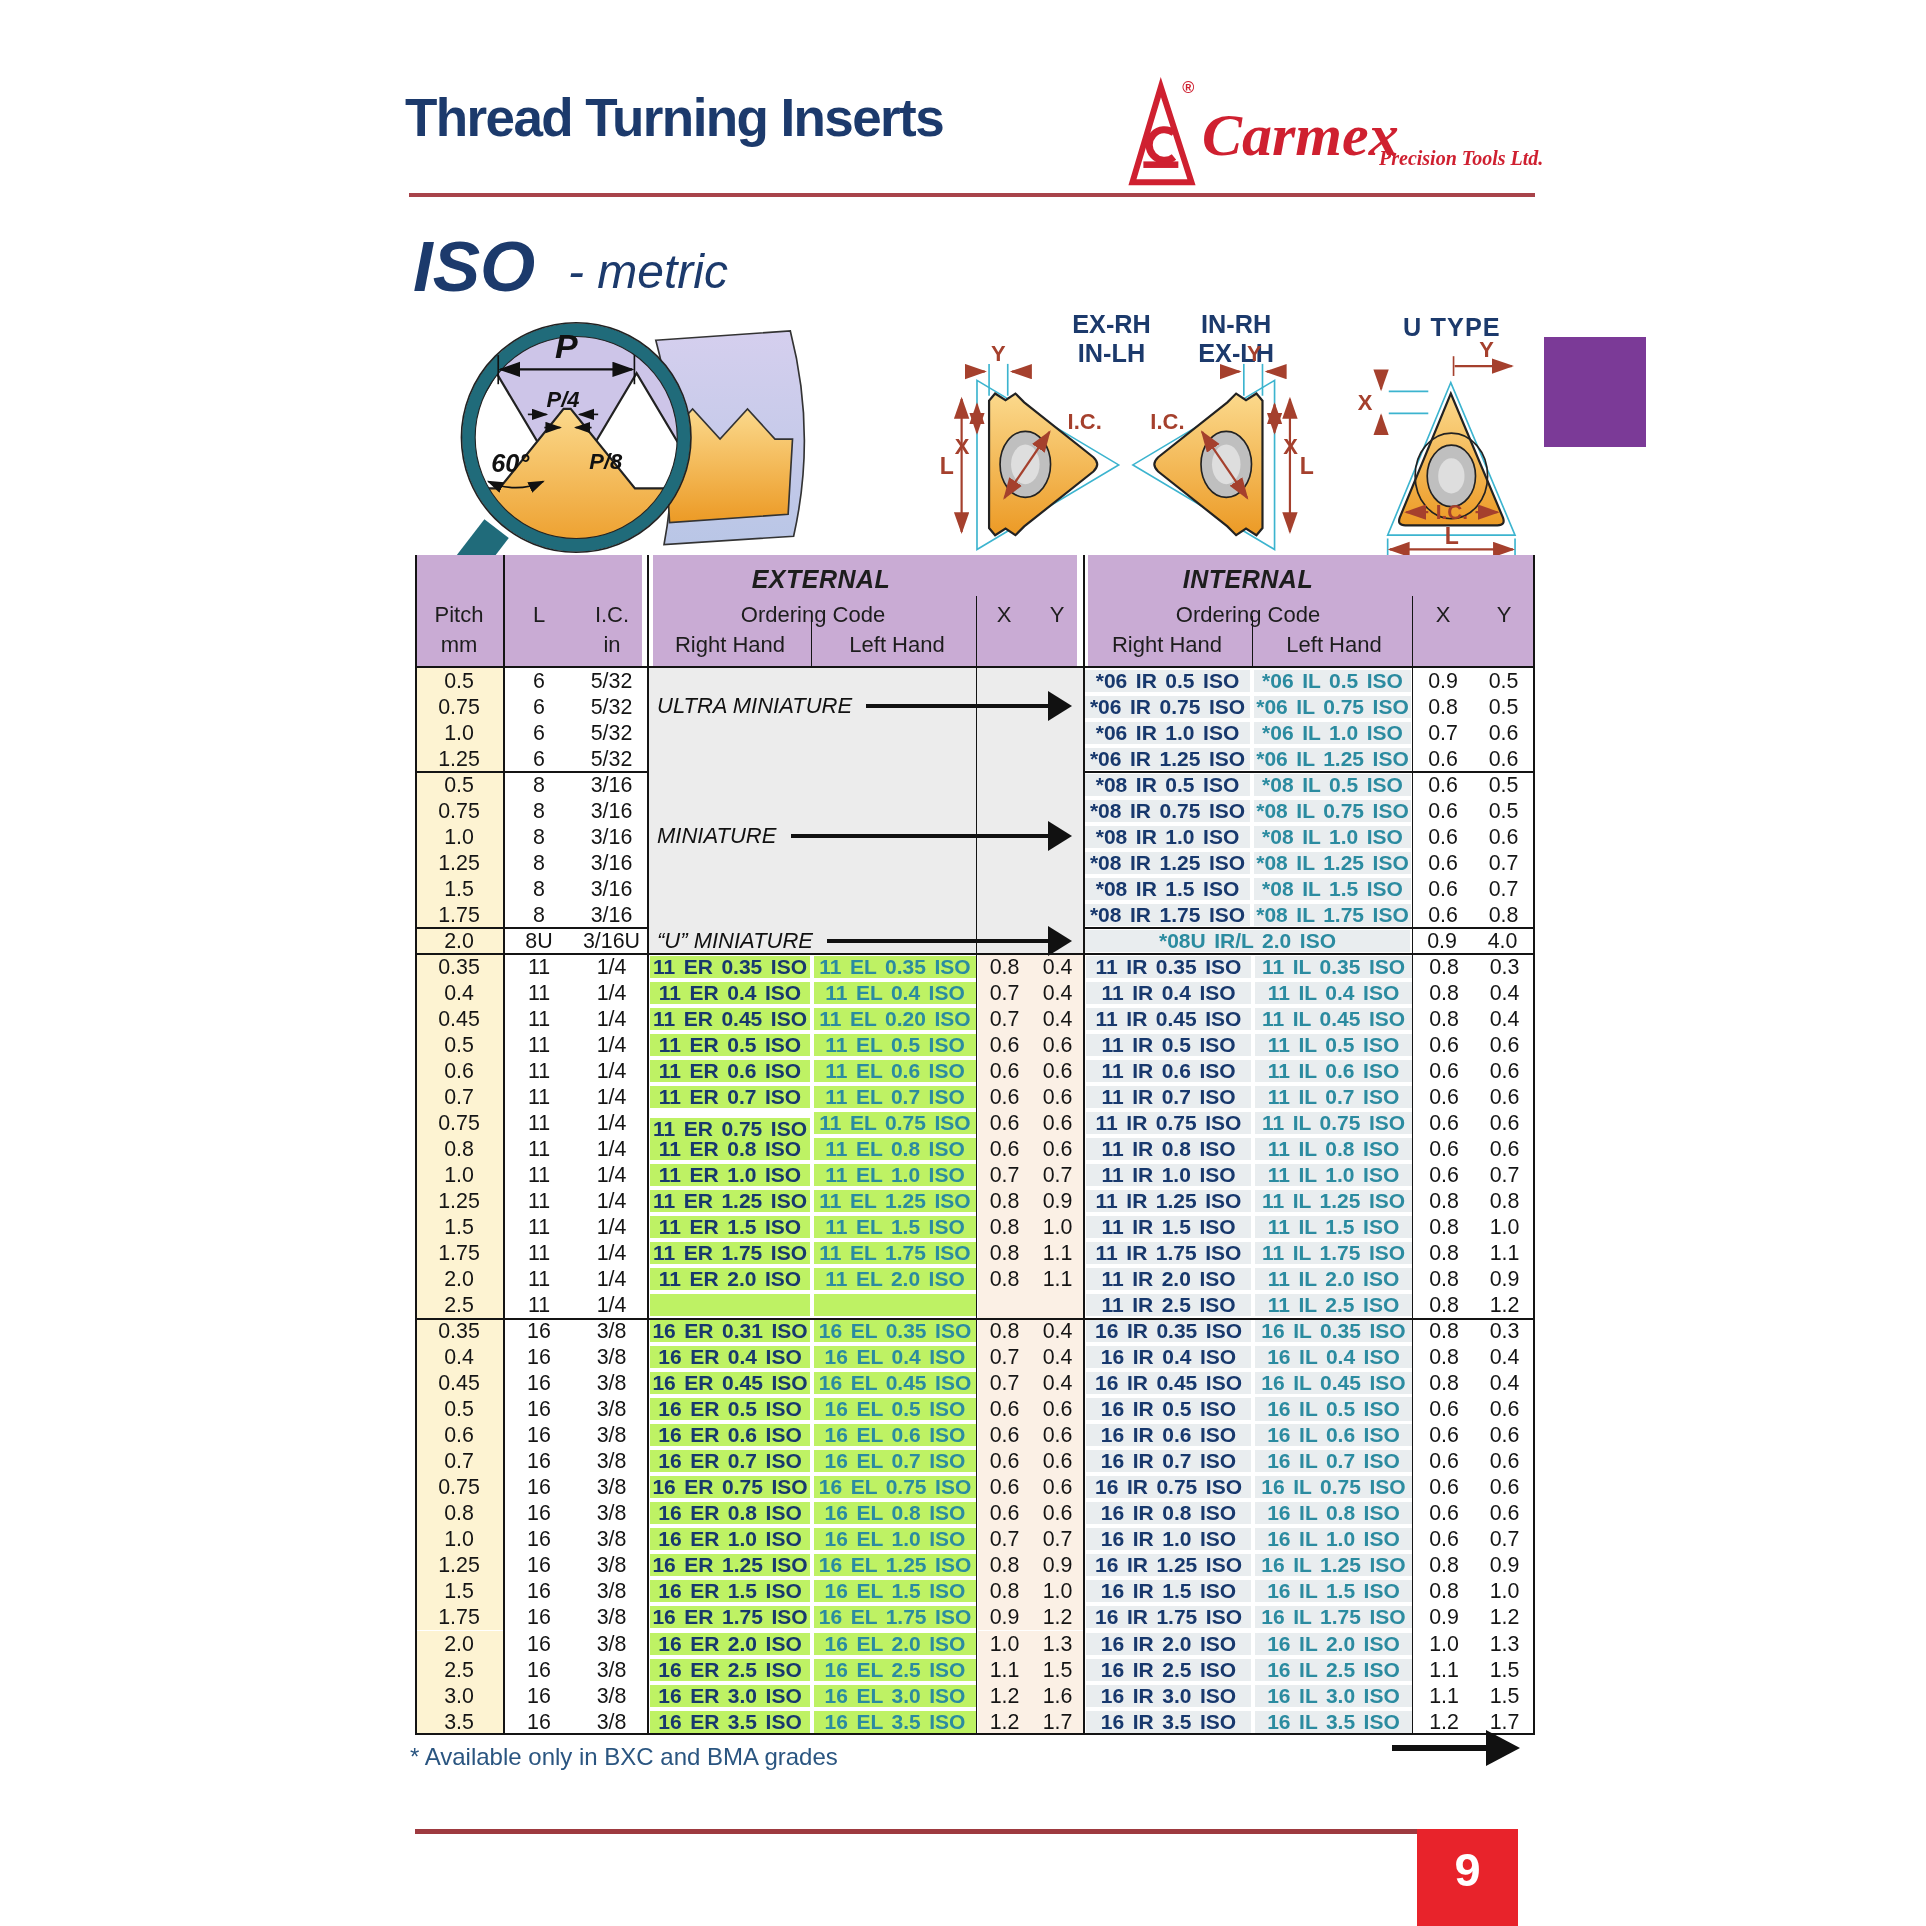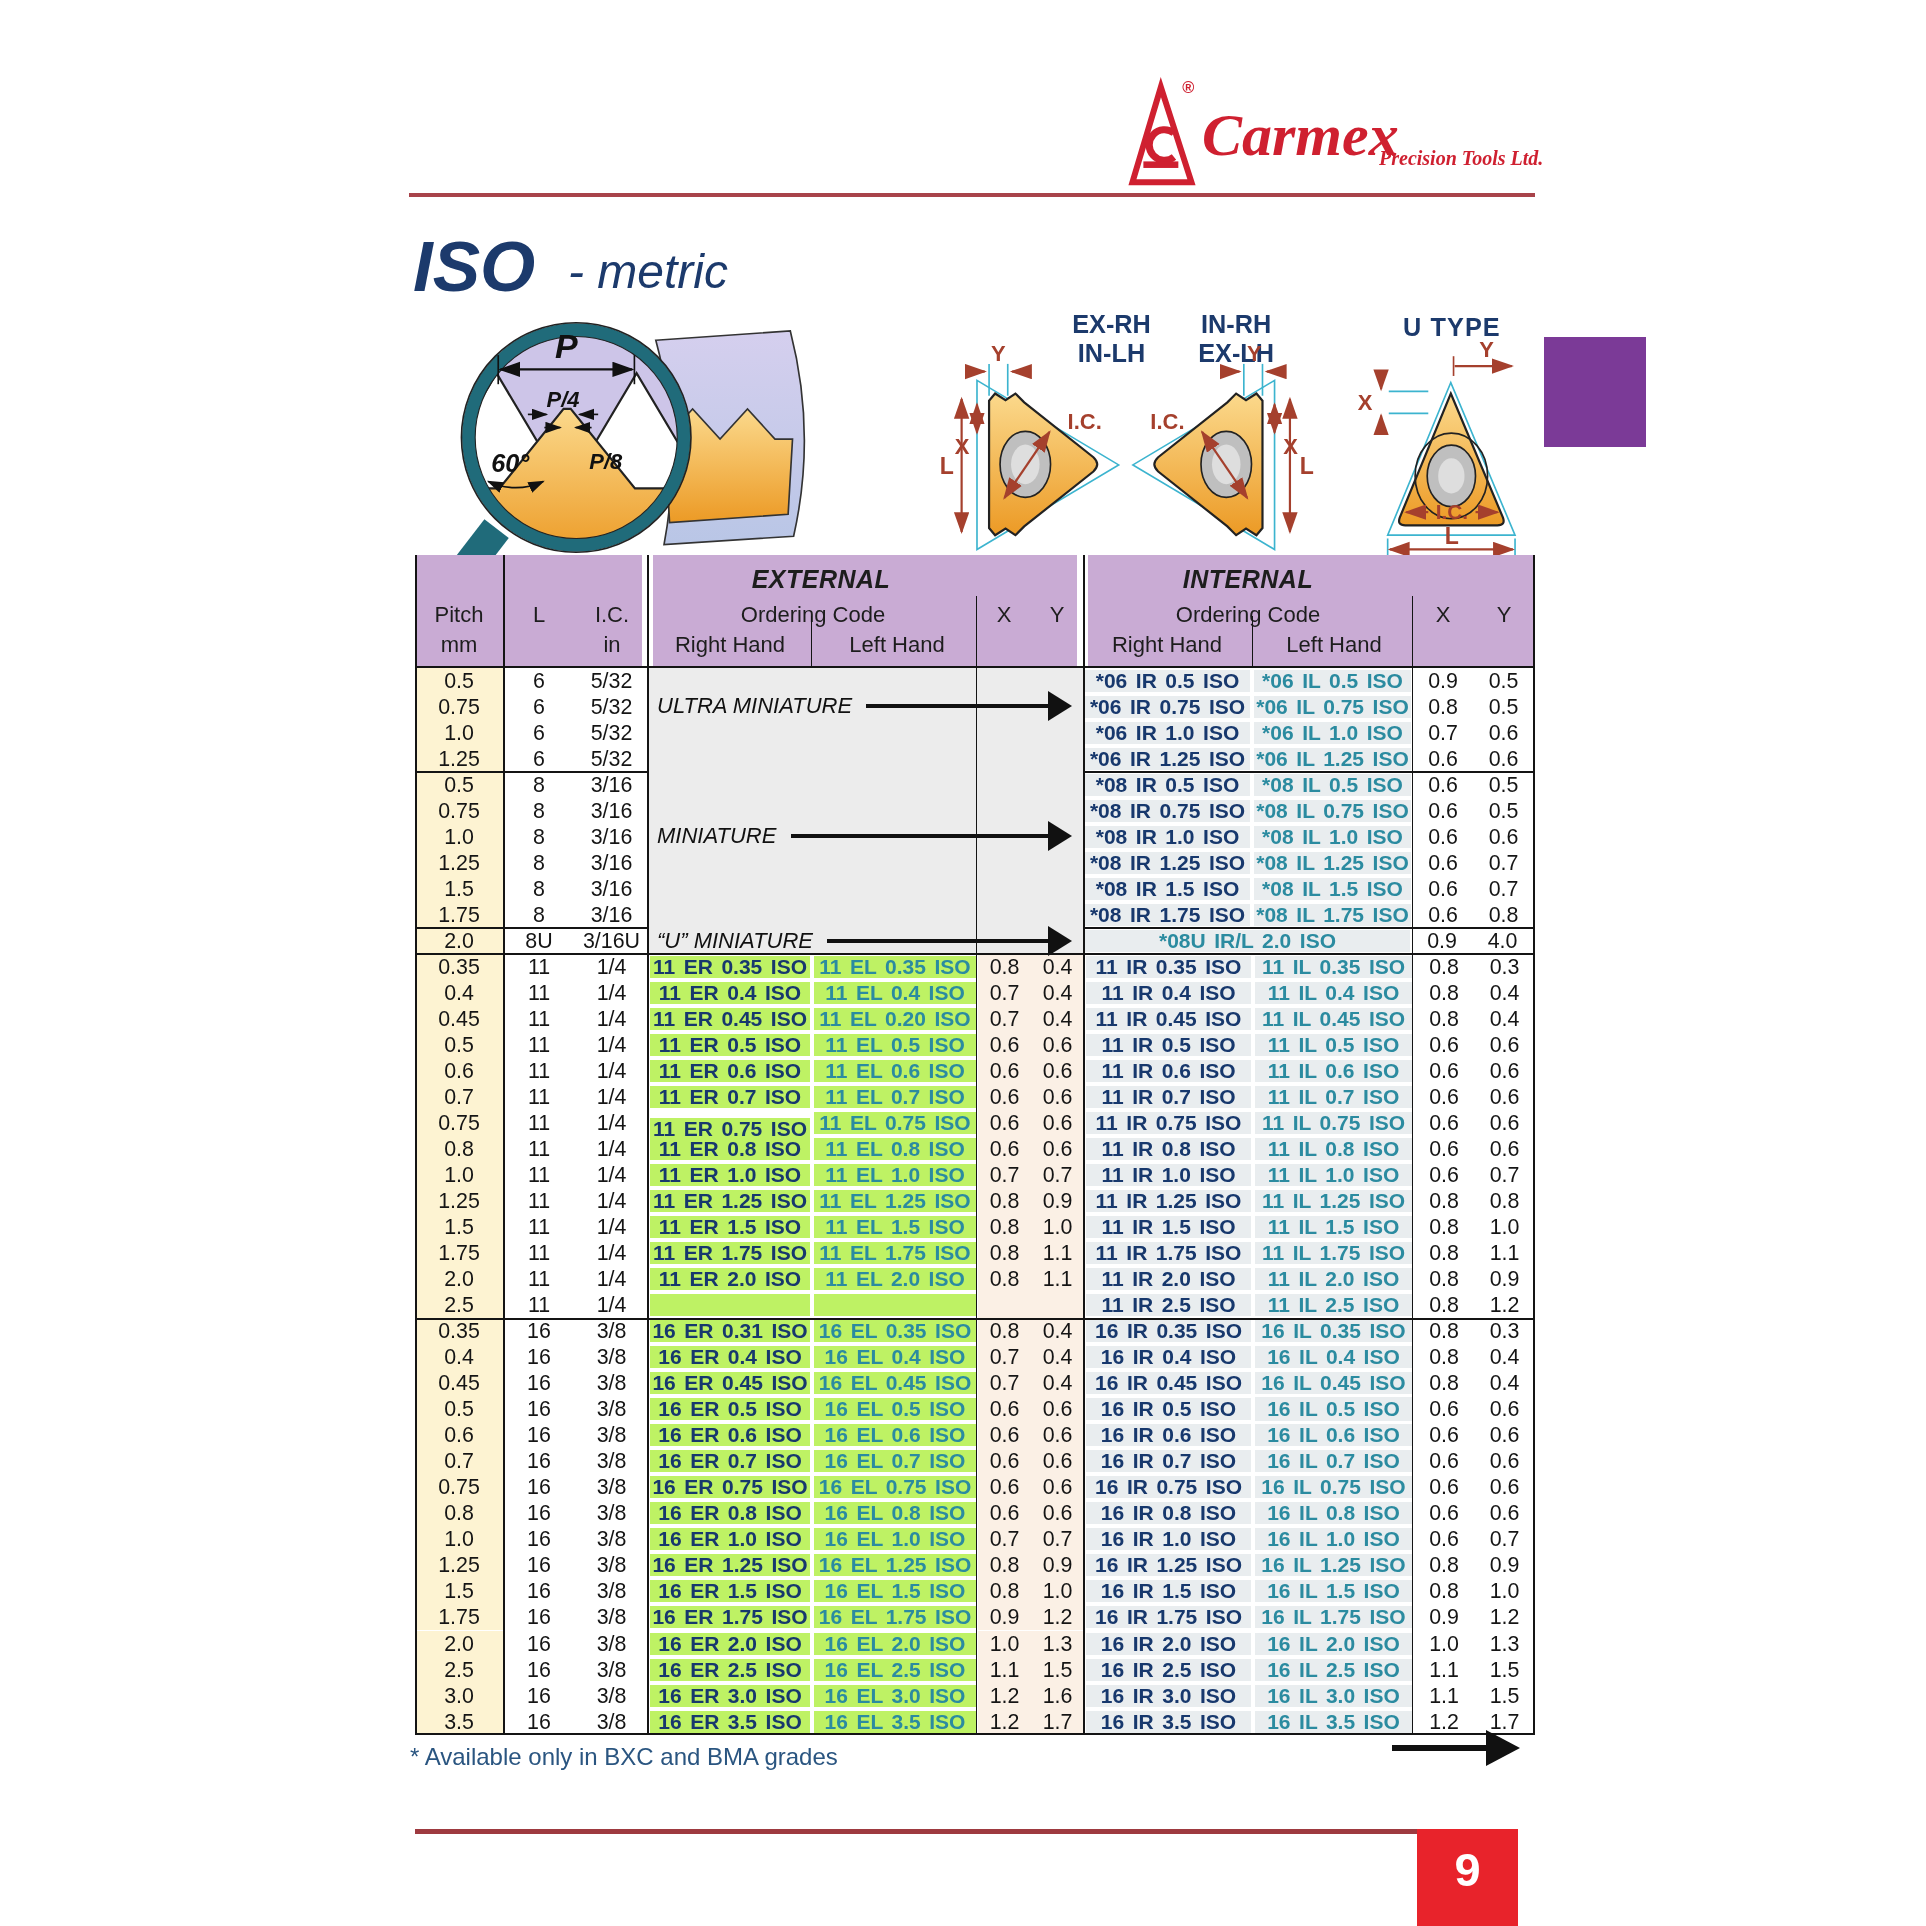--- a/index.html
+++ b/index.html
@@ -56,20 +56,21 @@
   #bottom-rule{left:415px;top:1829px;width:1002px;height:5px;background:#9e3a40;}
   #page-box{left:1417px;top:1829px;width:101px;height:97px;background:#e8232b;display:flex;justify-content:center;}
   #page-num{color:#fff;font-size:47px;font-weight:bold;margin-top:13px;}
   svg text{font-family:"Liberation Sans",sans-serif;}
 </style>
 </head>
 <body>
 
 <div id="page">
 
+  <div class="abs" id="title">Thread Turning Inserts</div>
   <div class="abs" id="title-rule"></div>
 
   <svg class="abs" style="left:1127px;top:76px;width:71px;height:114px" viewBox="0 0 130 208">
     <path d="M62,20 L10,194 L118,194 Z" fill="none" stroke="#cf2030" stroke-width="11"></path>
     <path d="M86,104 A28,28 0 1 0 86,148" stroke="#cf2030" stroke-width="13" fill="none"></path>
     <rect x="30" y="156" width="64" height="12" fill="#cf2030"></rect>
     <text x="112" y="30" font-size="30" font-weight="bold" fill="#cf2030" text-anchor="middle">®</text>
   </svg>
   <div class="abs" id="brand-word">Carmex</div>
   <div class="abs" id="brand-suffix">Precision Tools Ltd.</div>

